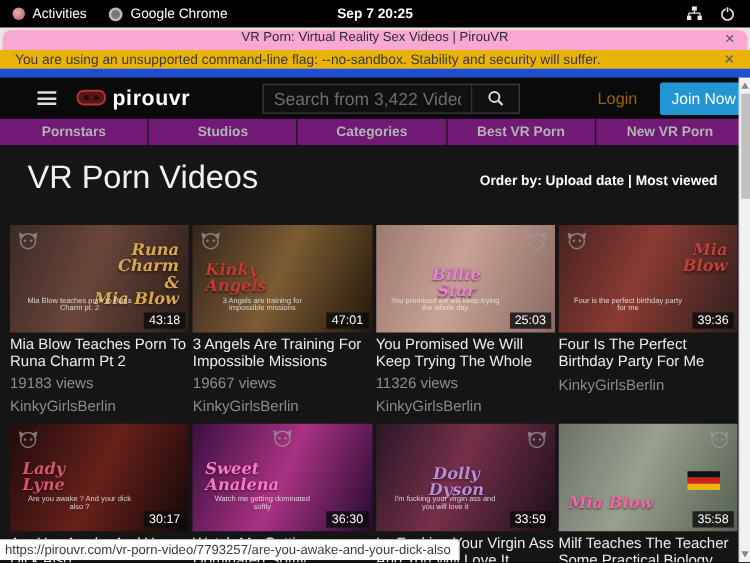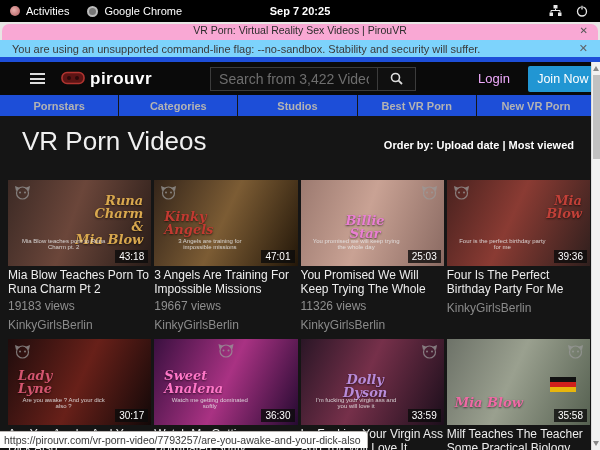--- a/index.html
+++ b/index.html
@@ -17,43 +17,43 @@
   .gnome .right{margin-left:auto;display:flex;align-items:center;gap:14px;padding-right:12px;z-index:2;}
   .gnome svg{display:block;}
 
   
   .tabstrip{position:absolute;top:22px;left:0;width:600px;height:18px;background:#e8e5e4;}
   .tab{position:absolute;left:2px;right:2px;top:2px;bottom:0;background:#f9a8d4;border-radius:7px 7px 0 0;
     display:flex;align-items:flex-start;justify-content:center;font-size:10.5px;color:#2c2c2c;}
   .tab .close{position:absolute;right:10px;top:1px;color:#555;font-size:10px;cursor:pointer;}
 
   
-  .infobar{position:absolute;top:40px;left:0;width:600px;height:22px;background:#7dd3fc;border-bottom:5px solid #1d4ed8;
+  .infobar{position:absolute;top:40px;left:0;width:600px;height:22px;background:#eab308;border-bottom:7px solid #1d4ed8;
     display:flex;align-items:center;font-size:11px;color:#3a3a3a;padding:0 12px;}
   .infobar .close{margin-left:auto;color:#5f6368;font-size:11px;cursor:pointer;}
 
   
   .sitehead{position:absolute;top:62px;left:0;width:600px;height:33px;background:#0a0a0a;
     display:flex;align-items:center;}
   .burger{width:15px;margin-left:30px;cursor:pointer;}
   .burger div{height:2px;background:#ddd;margin:2.5px 0;}
   .brand{display:flex;align-items:center;gap:5px;margin-left:16px;cursor:pointer;}
   .brand .name{color:#fff;font-size:17px;font-weight:bold;letter-spacing:.5px;}
   .searchwrap{display:flex;margin-left:58px;}
   .searchwrap input{width:168px;height:24px;background:#101010;border:1px solid #3c3c3c;color:#bbb;
     font-size:14px;padding:0 8px;outline:none;}
   .searchwrap input::placeholder{color:#6e6e6e;}
   .searchbtn{width:38px;height:24px;background:#101010;border:1px solid #3c3c3c;border-left:none;
     display:flex;align-items:center;justify-content:center;cursor:pointer;}
-  .login{margin-left:62px;color:#f0abfc;font-size:13px;cursor:pointer;}
+  .login{margin-left:62px;color:#a16207;font-size:13px;cursor:pointer;}
   .joinbtn{margin-left:18px;width:70px;height:26px;border:none;border-radius:2px;color:#fff;
     font-size:12.5px;cursor:pointer;}
 
   
-  .nav{position:absolute;top:95px;left:0;width:595px;height:21px;background:#1d4ed8;display:flex;}
+  .nav{position:absolute;top:95px;left:0;width:595px;height:21px;background:#701a75;display:flex;}
   .nav .nav-item{flex:1;display:flex;align-items:center;justify-content:center;color:#b3b3b3;
     font-size:11px;font-weight:bold;border-right:1px solid #161616;cursor:pointer;}
   .nav .nav-item:last-child{border-right:none;}
 
   
   .titlerow{position:absolute;top:126px;left:0;width:584px;padding:0 10px 0 22px;display:flex;align-items:flex-end;}
   .ptitle{color:#f0f0f0;font-size:26px;font-weight:400;}
   .orderby{margin-left:auto;font-size:11px;color:#fff;font-weight:bold;padding-bottom:6px;}
   .orderby a{color:#fff;cursor:pointer;}
 
@@ -171,23 +171,23 @@
         </svg>
       </div>
     </div>
     <span class="login">Login</span>
     <button class="joinbtn" style="background: rgb(33, 150, 211);">Join Now</button>
   </div>
 
   <div class="nav">
   <div class="nav-item">Pornstars</div>
 
+  <div class="nav-item">Studios</div>
+
   <div class="nav-item">Categories</div>
-
-  <div class="nav-item">Studios</div>
 
   <div class="nav-item">Best VR Porn</div>
 
   <div class="nav-item">New VR Porn</div>
 </div>
 
   <div class="titlerow">
     <span class="ptitle">VR Porn Videos</span>
     <span class="orderby">
       <span>Order by:</span>

